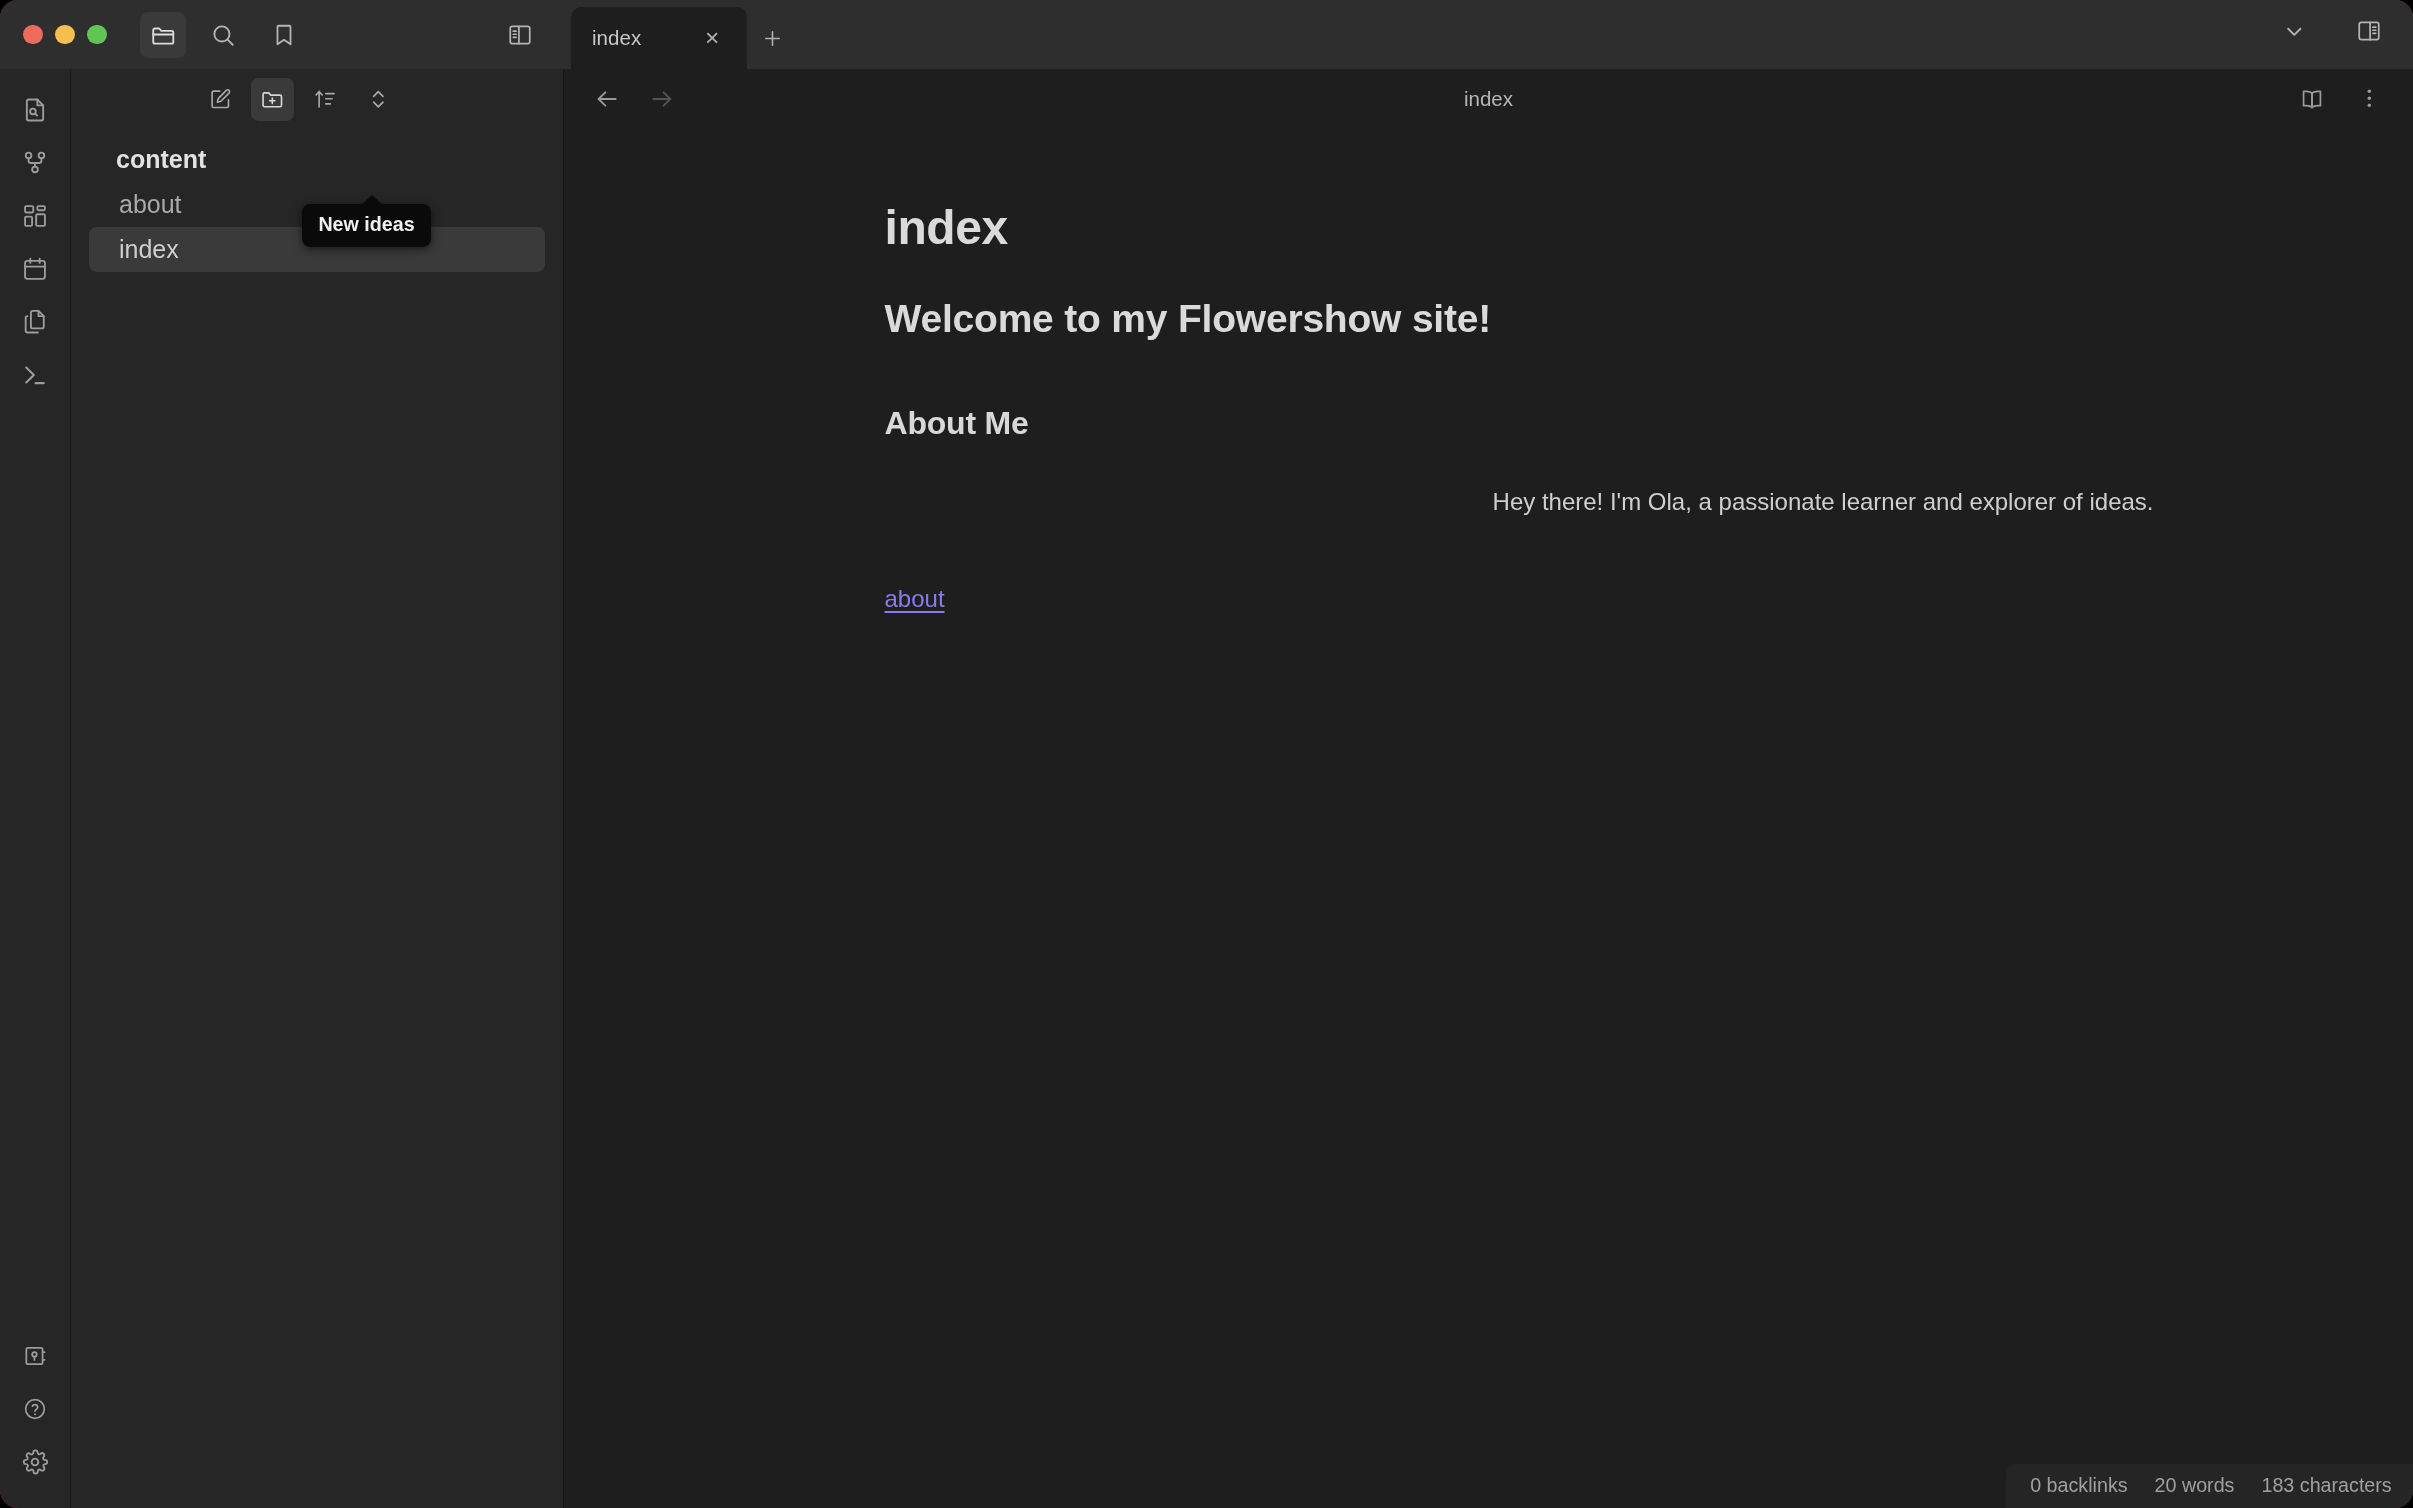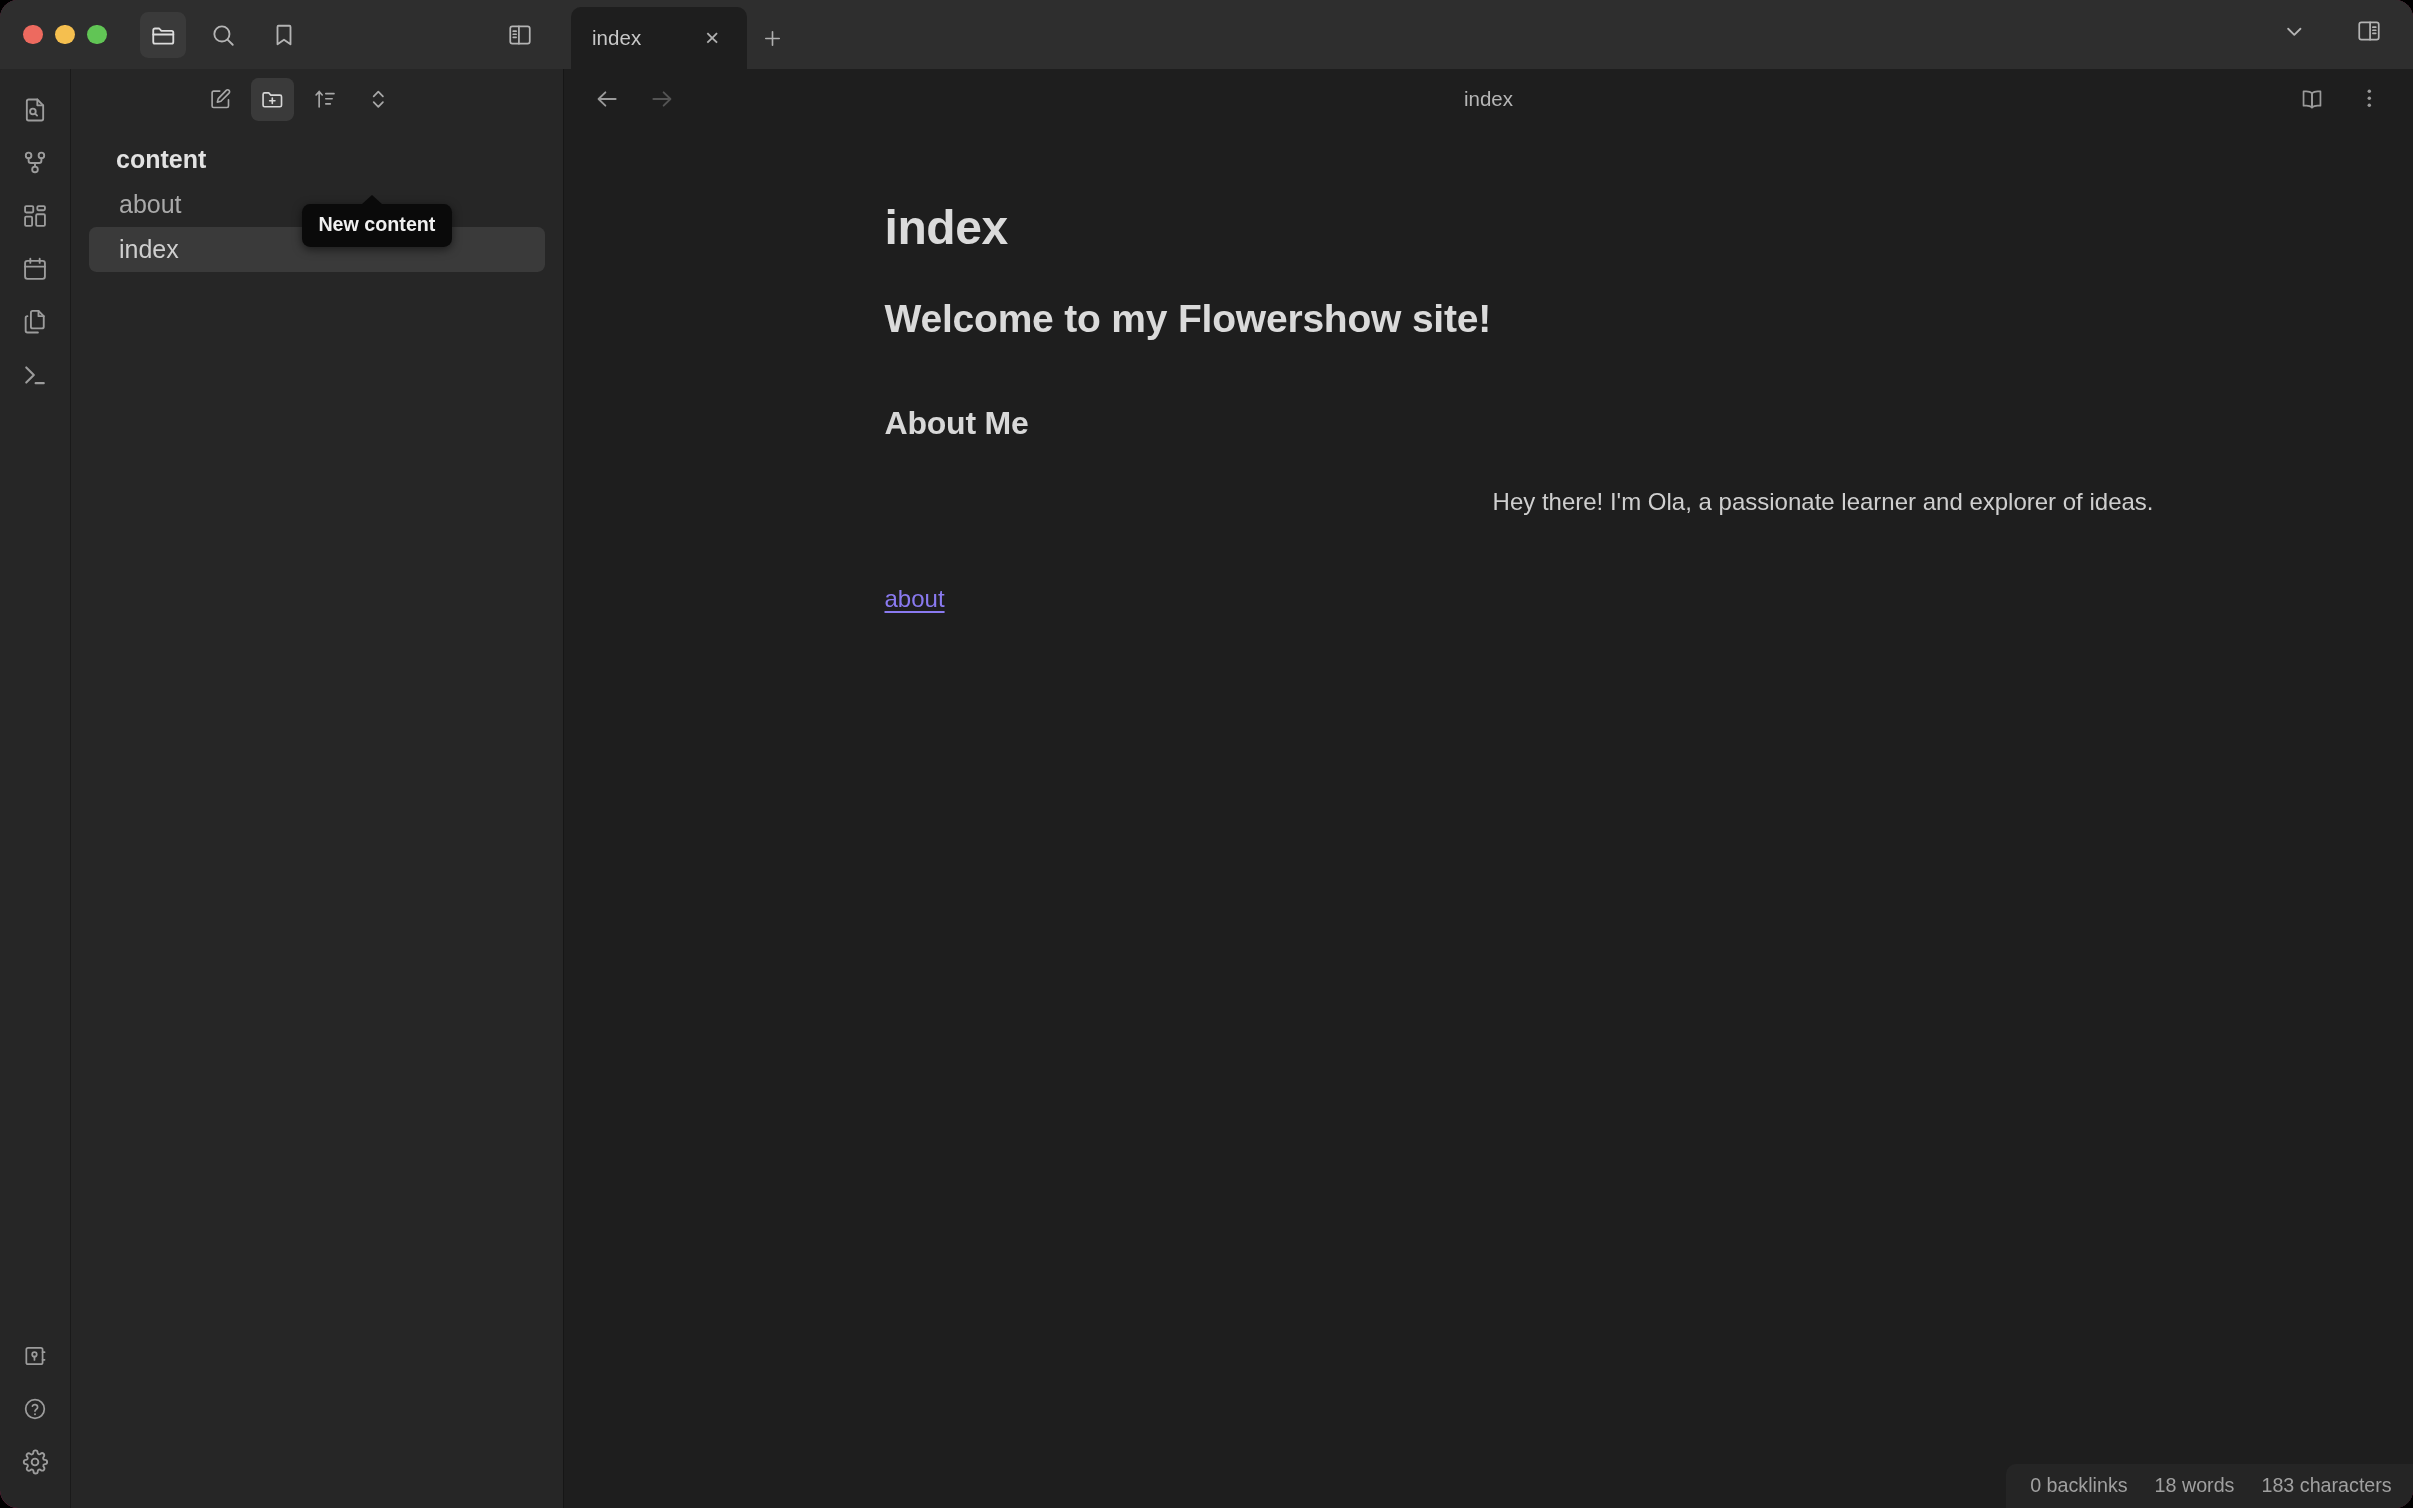--- a/index.html
+++ b/index.html
@@ -403,21 +403,21 @@
           </svg>
         </div>
         <div class="ex-btn">
           <svg width="24.6" height="24.6" viewBox="0 0 24 24" fill="none" stroke="currentColor" stroke-width="1.7" stroke-linecap="round" stroke-linejoin="round">
             <path d="M7.5 9.2 12 4.6l4.5 4.6"></path>
             <path d="M7.5 14.8 12 19.4l4.5-4.6"></path>
           </svg>
         </div>
       </div>
 
-      <div class="tooltip">New content</div>
+      <div class="tooltip">New ideas</div>
 
       <div class="file-tree">
         <div class="tree-row folder">
           <span>content</span>
         </div>
         <div class="tree-row">
           <span>about</span>
         </div>
         <div class="tree-row selected">
           <span>index</span>
@@ -469,20 +469,20 @@
             <div class="h2">Welcome to my Flowershow site!</div>
             <div class="h3">About Me</div>
             <div class="para">Hey there! I'm Ola, a passionate learner and explorer of ideas.</div>
             <a class="internal-link" href="#">about</a>
           </div>
         </div>
       </div>
 
       <div class="status-bar">
         <span>0 backlinks</span>
-        <span>18 words</span>
+        <span>20 words</span>
         <span>183 characters</span>
       </div>
     </div>
 
   </div>
 </div>
 
 
 </body></html>

